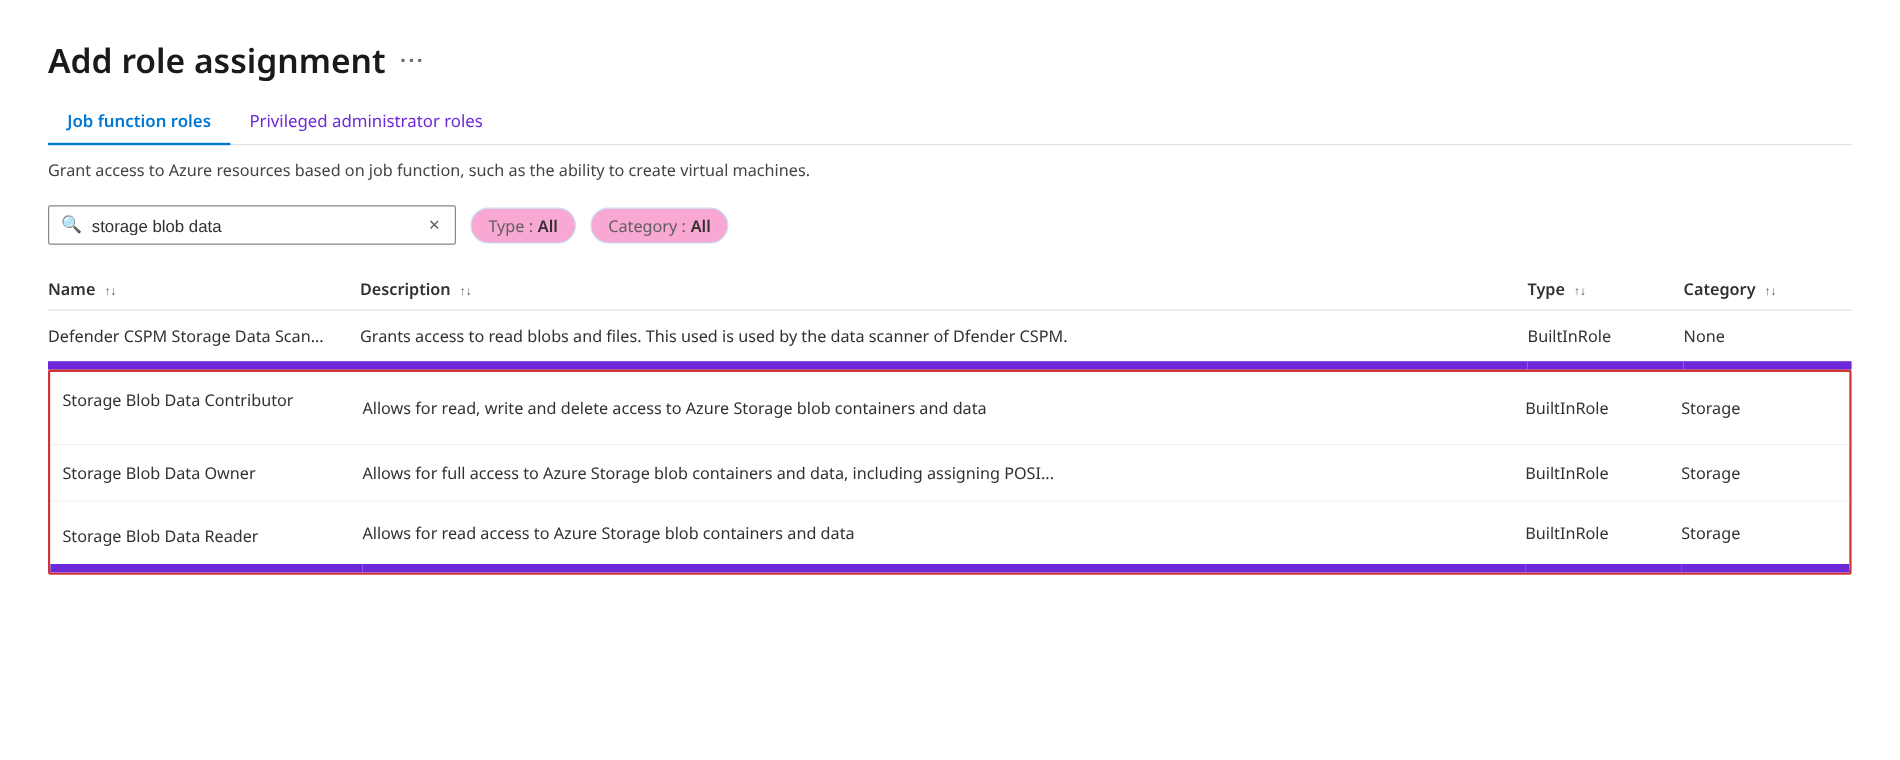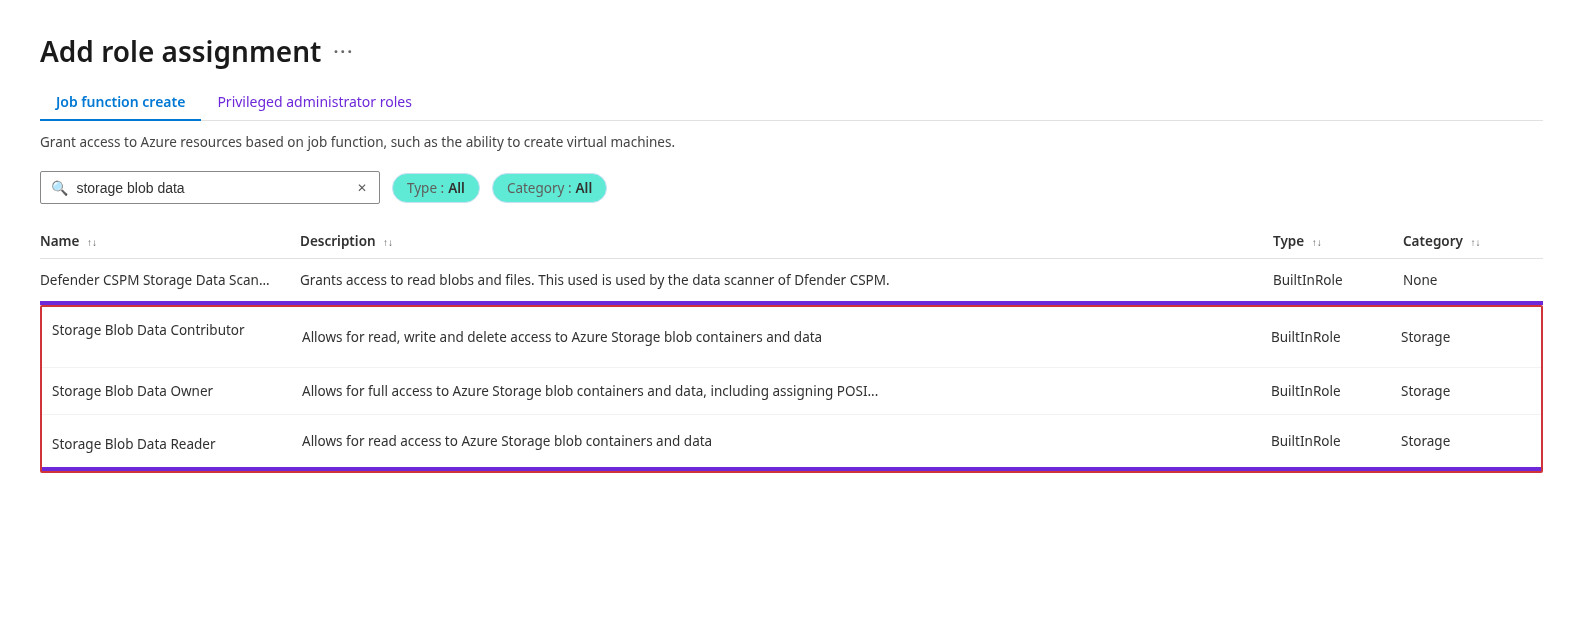--- a/index.html
+++ b/index.html
@@ -111,21 +111,21 @@
       padding: 2px;
       background: none;
       border: none;
       display: flex;
       align-items: center;
     }
 
     .filter-pill {
       display: flex;
       align-items: center;
-      background: #5eead4;
+      background: #f9a8d4;
       border: 1px solid #c7e0f4;
       border-radius: 20px;
       padding: 5px 14px;
       font-size: 13.5px;
       color: #323130;
       cursor: pointer;
       white-space: nowrap;
       gap: 4px;
     }
 
@@ -159,21 +159,21 @@
       font-size: 10px;
       color: #605e5c;
       margin-left: 4px;
     }
 
     td {
       padding: 12px 12px 12px 0;
       font-size: 13.5px;
       color: #323130;
       vertical-align: middle;
-      border-bottom: 4px solid #6d28d9;
+      border-bottom: 7px solid #6d28d9;
     }
 
     .col-name { width: 260px; }
     .col-desc { }
     .col-type { width: 130px; }
     .col-category { width: 140px; }
 
     tbody tr.in-red-box td {
       background: #fff;
     }
@@ -186,21 +186,21 @@
   <div style="display:flex; align-items:center; gap:12px; margin-bottom:10px;">
     <h1 class="page-title">
       <span>Add role assignment</span>
       <span class="ellipsis">···</span>
     </h1>
   </div>
 
 
   <div class="tabs">
     <div class="tab active">
-      <span>Job function create</span>
+      <span>Job function roles</span>
     </div>
     <div class="tab">
       <span>Privileged administrator roles</span>
     </div>
   </div>
 
   <p class="tab-description">
     <span>Grant access to Azure resources based on job function, such as the ability to create virtual machines.</span>
   </p>
 

